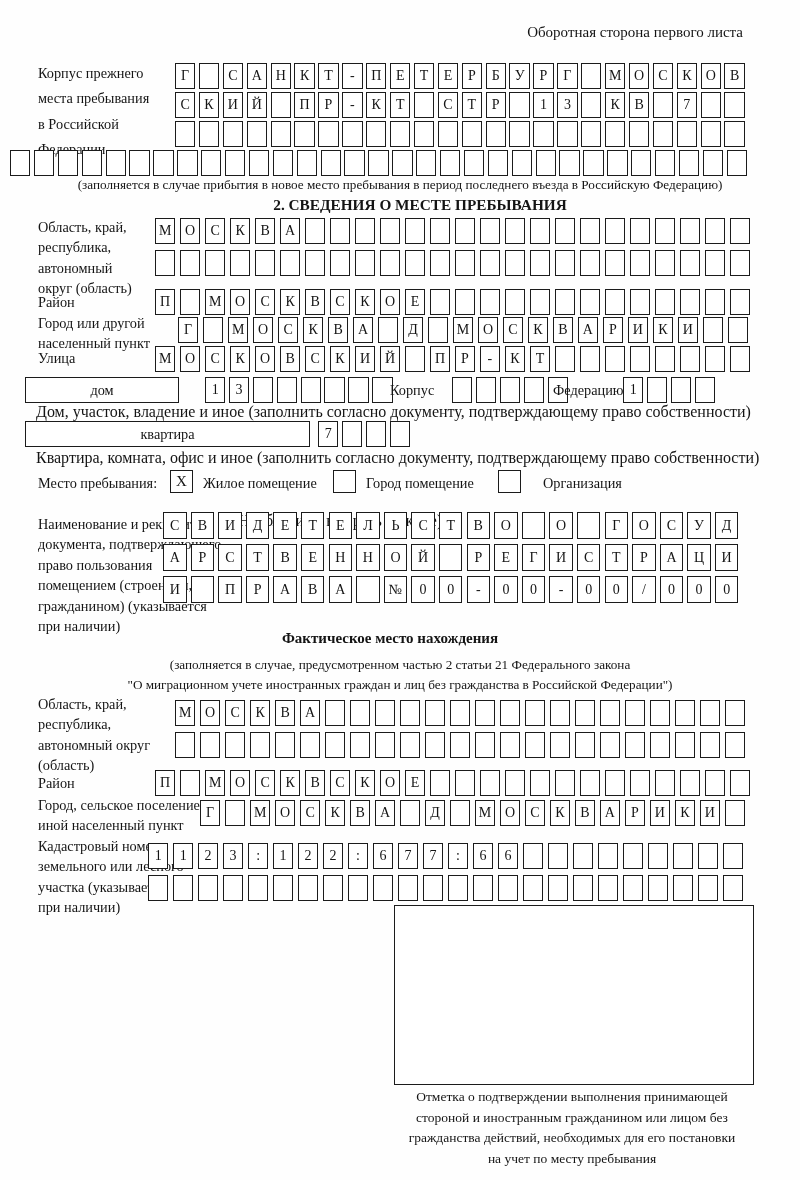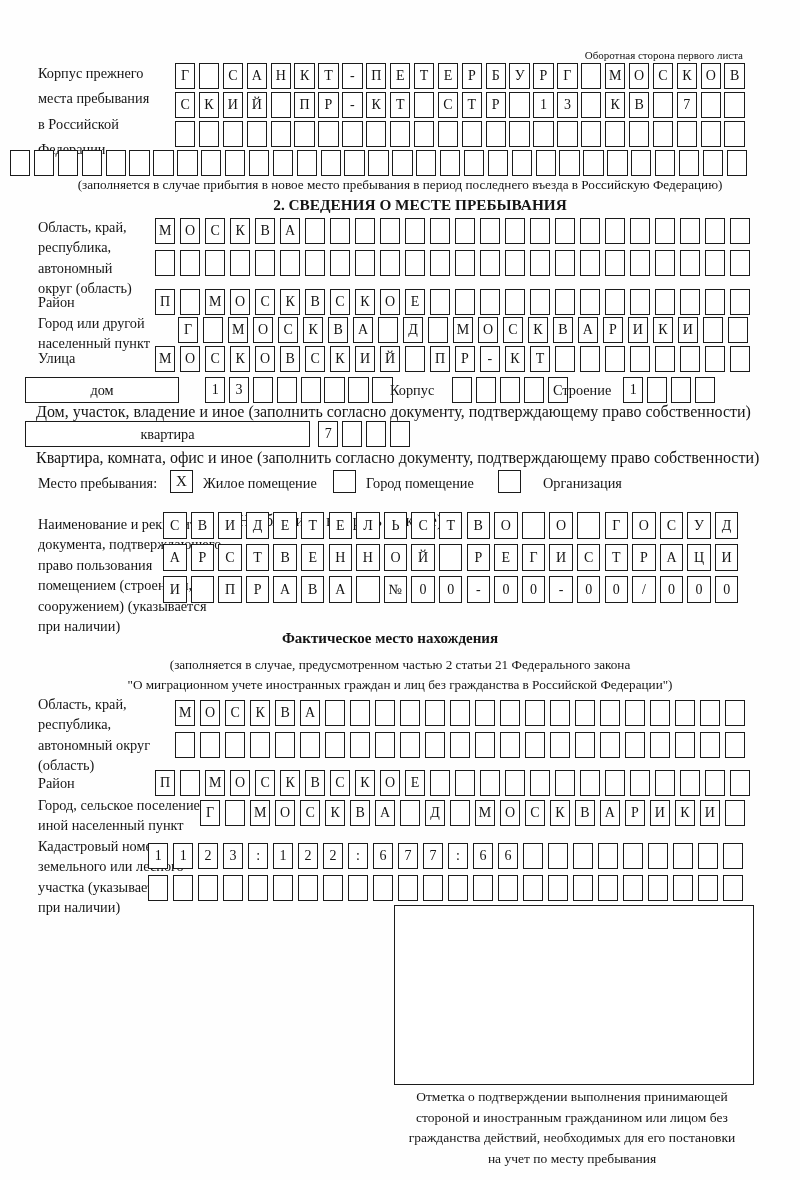--- a/index.html
+++ b/index.html
@@ -1,20 +1,20 @@
 <!DOCTYPE html>
 <html><head>
 <meta charset="utf-8">
 <style>
   html,body{margin:0;padding:0;background:#ffffff;}
   .form{position:relative;width:800px;height:1180px;background:#fefefe;
         font-family:"Liberation Serif","DejaVu Serif",serif;color:#141414;overflow:hidden;}
   .lbl{position:absolute;font-size:14.3px;line-height:20.4px;white-space:nowrap;}
   .lh25{line-height:25.3px;}
-  .hdr{position:absolute;top:24px;right:57px;font-size:11px;margin-top:25px;}
+  .hdr{position:absolute;top:24px;right:57px;font-size:15px;}
   .title{position:absolute;left:0;width:770px;text-align:center;font-weight:bold;font-size:15.3px;padding-left:35px;}
   .title2{position:absolute;left:0;width:780px;text-align:center;font-weight:bold;font-size:15px;}
   .note{position:absolute;font-size:16px;white-space:nowrap;}
   .cnote{position:absolute;left:0;width:800px;text-align:center;font-size:13.2px;}
   .row{position:absolute;display:flex;gap:3.6px;}
   .g25{gap:4.7px;}
   .g28{gap:4.1px;}
   .cell{box-sizing:border-box;flex:none;width:20.3px;height:26px;border:1.7px solid #1b1b1b;
         display:flex;align-items:center;justify-content:center;font-size:14px;background:#fff;}
   .row-doc .cell{width:23.5px;height:27px;}
@@ -313,21 +313,21 @@
       <span class="cell"></span>
     </div>
   <div class="lbl" style="left:390px;top:380px">Корпус</div>
   <div class="row" style="left:452px;top:377px">
       <span class="cell"></span>
       <span class="cell"></span>
       <span class="cell"></span>
       <span class="cell"></span>
       <span class="cell"></span>
     </div>
-  <div class="lbl" style="left:553px;top:380px">Строение</div>
+  <div class="lbl" style="left:553px;top:380px">Федерацию</div>
   <div class="row" style="left:623px;top:377px">
       <span class="cell">1</span>
       <span class="cell"></span>
       <span class="cell"></span>
       <span class="cell"></span>
     </div>
   <div class="note" style="left:36px;top:403px">Дом, участок, владение и иное (заполнить согласно документу, подтверждающему право собственности)</div>
 
   <div class="wbox" style="left:25px;top:421px;width:285px">
     <span>квартира</span>
@@ -347,21 +347,21 @@
   <div class="lbl" style="left:366px;top:473px">Город помещение</div>
   <div class="chk" style="left:498px;top:470px"></div>
   <div class="lbl" style="left:543px;top:473px">Организация</div>
   <div class="note" style="left:233px;top:512px">(Необходимо выбрать нужное)</div>
 
   <div class="lbl" style="left:38px;top:514px">
     <div>Наименование и реквизиты</div>
     <div>документа, подтверждающего</div>
     <div>право пользования</div>
     <div>помещением (строением,</div>
-    <div>сооружением) (указывается</div>
+    <div>гражданином) (указывается</div>
     <div>при наличии)</div>
   </div>
   <div class="row g28 row-doc" style="left:163px;top:512px">
       <span class="cell">С</span>
       <span class="cell">В</span>
       <span class="cell">И</span>
       <span class="cell">Д</span>
       <span class="cell">Е</span>
       <span class="cell">Т</span>
       <span class="cell">Е</span>

